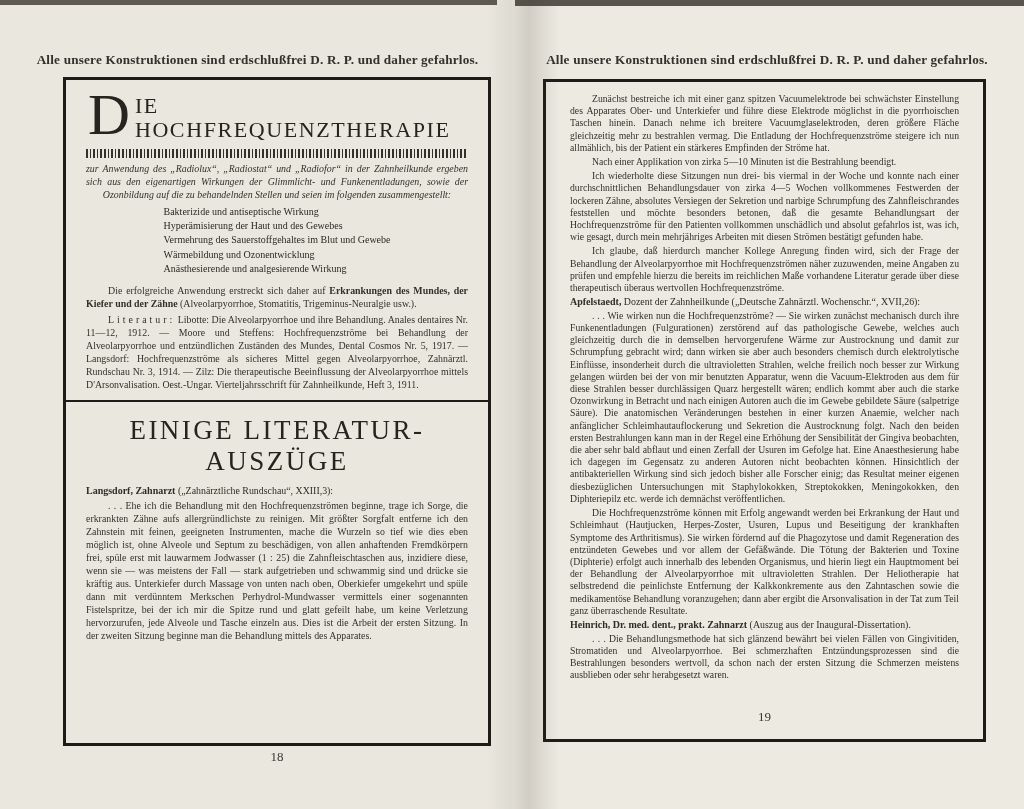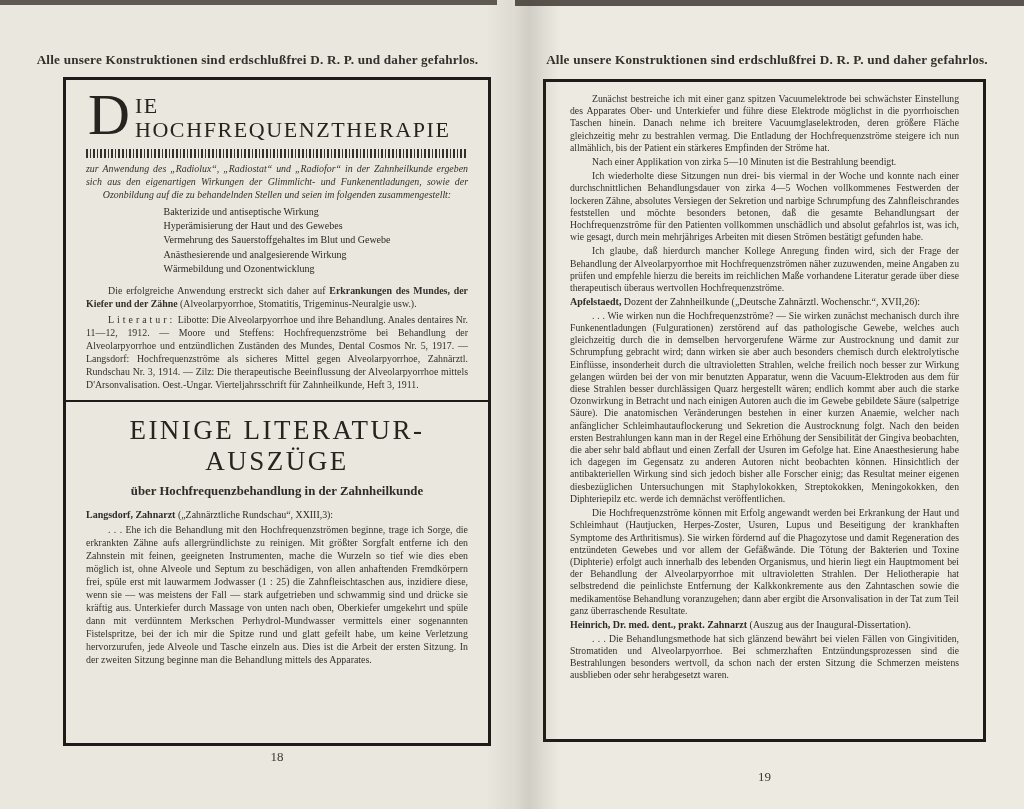--- a/index.html
+++ b/index.html
@@ -56,21 +56,21 @@
 
   .author-line { font-size:9.9px; line-height:13px; margin:2px 0 2px; }
   .author-line b { font-size:10px; }
 
   
   .pr p.body { font-size:9.7px; line-height:12.2px; margin-bottom:2px; }
   .pr .author-line { margin:2px 0 1px; line-height:12.6px; }
 
   .page-number { position:absolute; text-align:center; font-size:13px; color:#3a3831; }
   .pn-left  { top:749px; left:63px;  width:428px; }
-  .pn-right { top:769px; left:31px;  width:443px;text-align:center; }
+  .pn-right { top:709px; left:31px;  width:443px;text-align:center; }
 </style>
 </head>
 <body>
 
 <div class="spread">
 
   <div class="page page-left pl">
     <div class="running-header rh-left">Alle unsere Konstruktionen sind erdschlußfrei D. R. P. und daher gefahrlos.</div>
 
     <div class="frame frame-left">
@@ -84,32 +84,31 @@
 
       <div class="hatch-band"></div>
 
 
       <p class="body intro">zur Anwendung des „Radiolux“, „Radiostat“ und „Radiofor“ in der Zahnheilkunde ergeben sich aus den eigenartigen Wirkungen der Glimmlicht- und Funkenentladungen, sowie der Ozonbildung auf die zu behandelnden Stellen und seien im folgenden zusammengestellt:</p>
 
       <div class="indications">
         <div>Bakterizide und antiseptische Wirkung</div>
         <div>Hyperämisierung der Haut und des Gewebes</div>
         <div>Vermehrung des Sauerstoffgehaltes im Blut und Gewebe</div>
+        <div>Wärmebildung und Ozonentwicklung</div>
         <div>Anästhesierende und analgesierende Wirkung</div>
-        <div>Wärmebildung und Ozonentwicklung</div>
       </div>
 
       <p class="body indent"><span>Die erfolgreiche Anwendung erstreckt sich daher auf </span><b>Erkrankungen des Mundes, der Kiefer und der Zähne</b><span> (Alveolarpyorrhoe, Stomatitis, Trigeminus-Neuralgie usw.).</span></p>
 
       <p class="body indent"><span class="spaced">Literatur:</span><span> Libotte: Die Alveolarpyorrhoe und ihre Behandlung. Anales dentaires Nr. 11—12, 1912. — Moore und Steffens: Hochfrequenzströme bei Behandlung der Alveolarpyorrhoe und entzündlichen Zuständen des Mundes, Dental Cosmos Nr. 5, 1917. — Langsdorf: Hochfrequenzströme als sicheres Mittel gegen Alveolarpyorrhoe, Zahnärztl. Rundschau Nr. 3, 1914. — Zilz: Die therapeutische Beeinflussung der Alveolarpyorrhoe mittels D'Arsonvalisation. Oest.-Ungar. Vierteljahrsschrift für Zahnheilkunde, Heft 3, 1911.</span></p>
 
       <div class="full-rule"></div>
 
       <h1 class="h-auszuege">EINIGE LITERATUR-AUSZÜGE</h1>
-      <h3 class="h-auszuege-sub">über Hochfrequenzbehandlung in der Zahnheilkunde</h3>
 
       <p class="author-line"><b>Langsdorf, Zahnarzt</b><span> („Zahnärztliche Rundschau“, XXIII,3):</span></p>
 
       <p class="body indent">. . . Ehe ich die Behandlung mit den Hochfrequenzströmen beginne, trage ich Sorge, die erkrankten Zähne aufs allergründlichste zu reinigen. Mit größter Sorgfalt entferne ich den Zahnstein mit feinen, geeigneten Instrumenten, mache die Wurzeln so tief wie dies eben möglich ist, ohne Alveole und Septum zu beschädigen, von allen anhaftenden Fremdkörpern frei, spüle erst mit lauwarmem Jodwasser (1 : 25) die Zahnfleischtaschen aus, inzidiere diese, wenn sie — was meistens der Fall — stark aufgetrieben und schwammig sind und drücke sie kräftig aus. Unterkiefer durch Massage von unten nach oben, Oberkiefer umgekehrt und spüle dann mit verdünntem Merkschen Perhydrol-Mundwasser vermittels einer sogenannten Fistelspritze, bei der ich mir die Spitze rund und glatt gefeilt habe, um keine Verletzung hervorzurufen, jede Alveole und Tasche einzeln aus. Dies ist die Arbeit der ersten Sitzung. In der zweiten Sitzung beginne man die Behandlung mittels des Apparates.</p>
 
     </div>
 
     <div class="page-number pn-left">18</div>
   </div>
 

